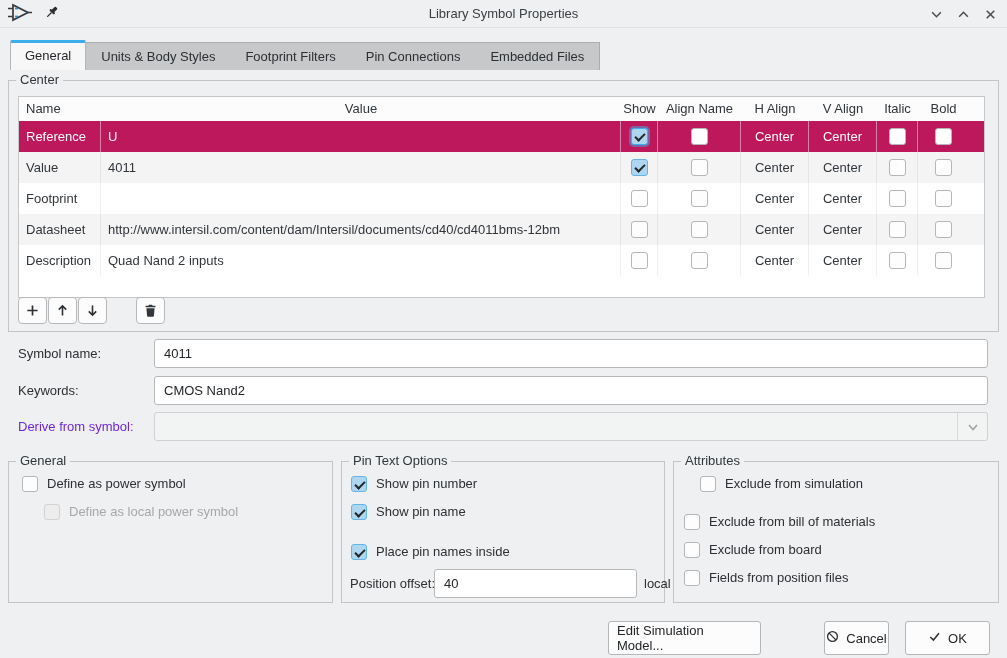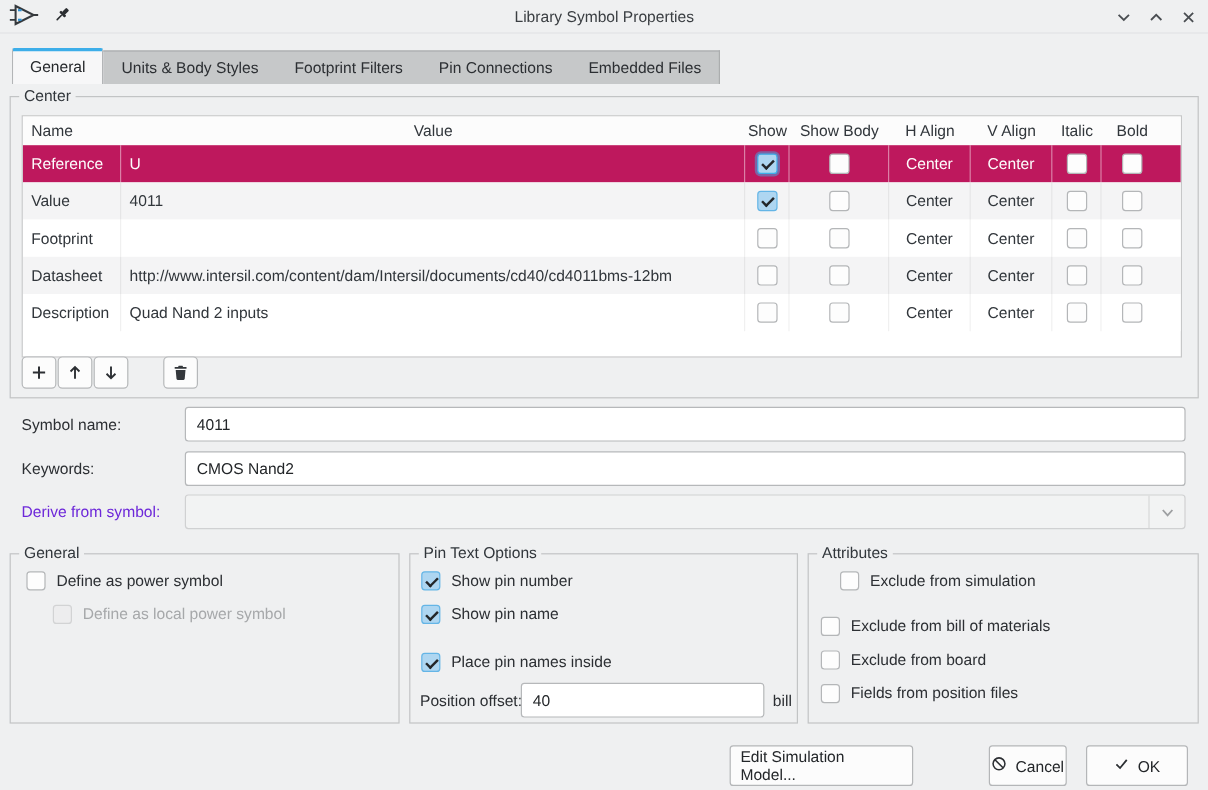--- a/index.html
+++ b/index.html
@@ -129,21 +129,21 @@
 
   <div class="groupbox" style="left:8px; top:80px; width:991px; height:252px;">
     <span class="gb-label">Center</span>
   </div>
 
   <div class="table">
     <div class="thead">
       <div class="cell c-name">Name</div>
       <div class="cell c-value">Value</div>
       <div class="cell c-show">Show</div>
-      <div class="cell c-showname">Show Body</div>
+      <div class="cell c-showname">Align Name</div>
       <div class="cell c-halign">H Align</div>
       <div class="cell c-valign">V Align</div>
       <div class="cell c-italic">Italic</div>
       <div class="cell c-bold">Bold</div>
     </div>
 
     <div class="trow selected">
       <div class="cell c-name">Reference</div>
       <div class="cell c-value">U</div>
       <div class="cell c-show">
@@ -299,21 +299,21 @@
   <div class="cbrow" style="left:351px; top:503px;">
     <span class="cb small checked"></span>
     <span class="lbl">Show pin name</span>
   </div>
   <div class="cbrow" style="left:351px; top:543px;">
     <span class="cb small checked"></span>
     <span class="lbl">Place pin names inside</span>
   </div>
   <div class="form-label" style="left:350px; top:569px;">Position offset:</div>
   <input class="text-input" style="left: 434px; top: 569px; width: 203px;" value="40">
-  <div class="units" style="left:644px; top:569px;">bill</div>
+  <div class="units" style="left:644px; top:569px;">local</div>
 
   <div class="groupbox" style="left:673px; top:461px; width:326px; height:142px;">
     <span class="gb-label">Attributes</span>
   </div>
   <div class="cbrow" style="left:700px; top:475px;justify-content:space-between;">
     <span class="cb small"></span>
     <span class="lbl">Exclude from simulation</span>
   </div>
   <div class="cbrow" style="left:684px; top:513px;">
     <span class="cb small"></span>

